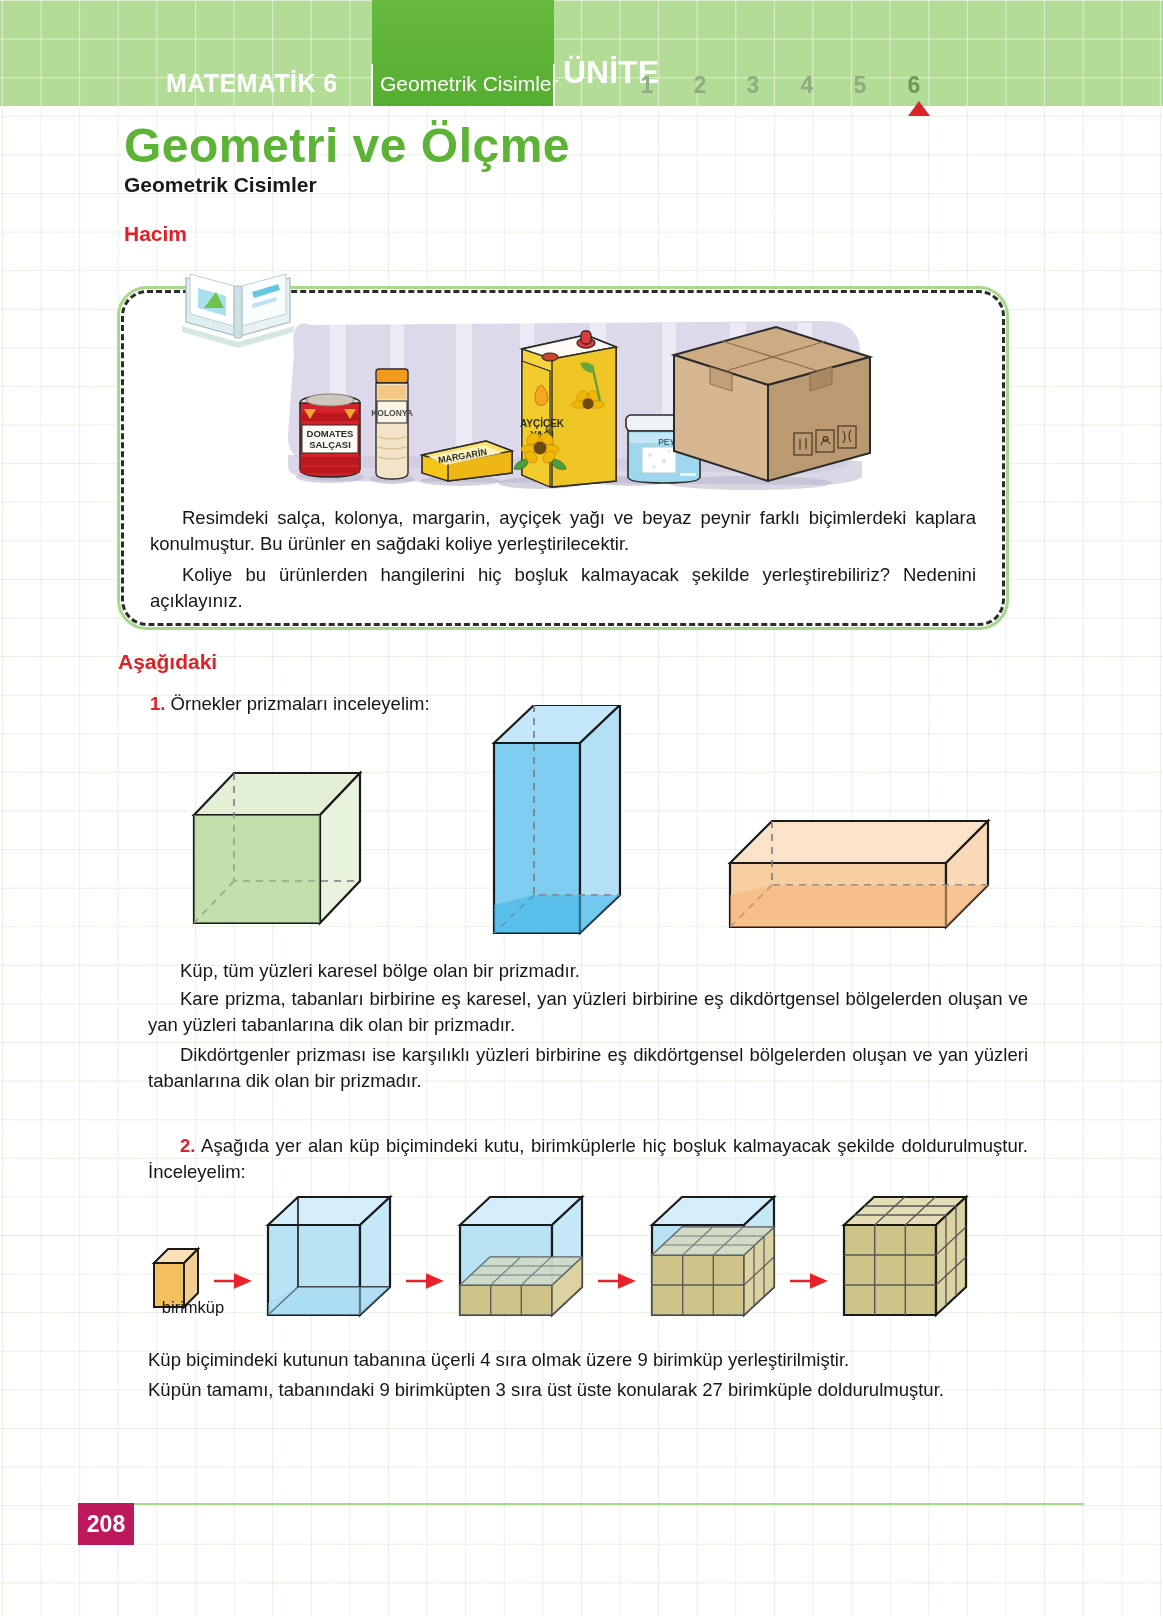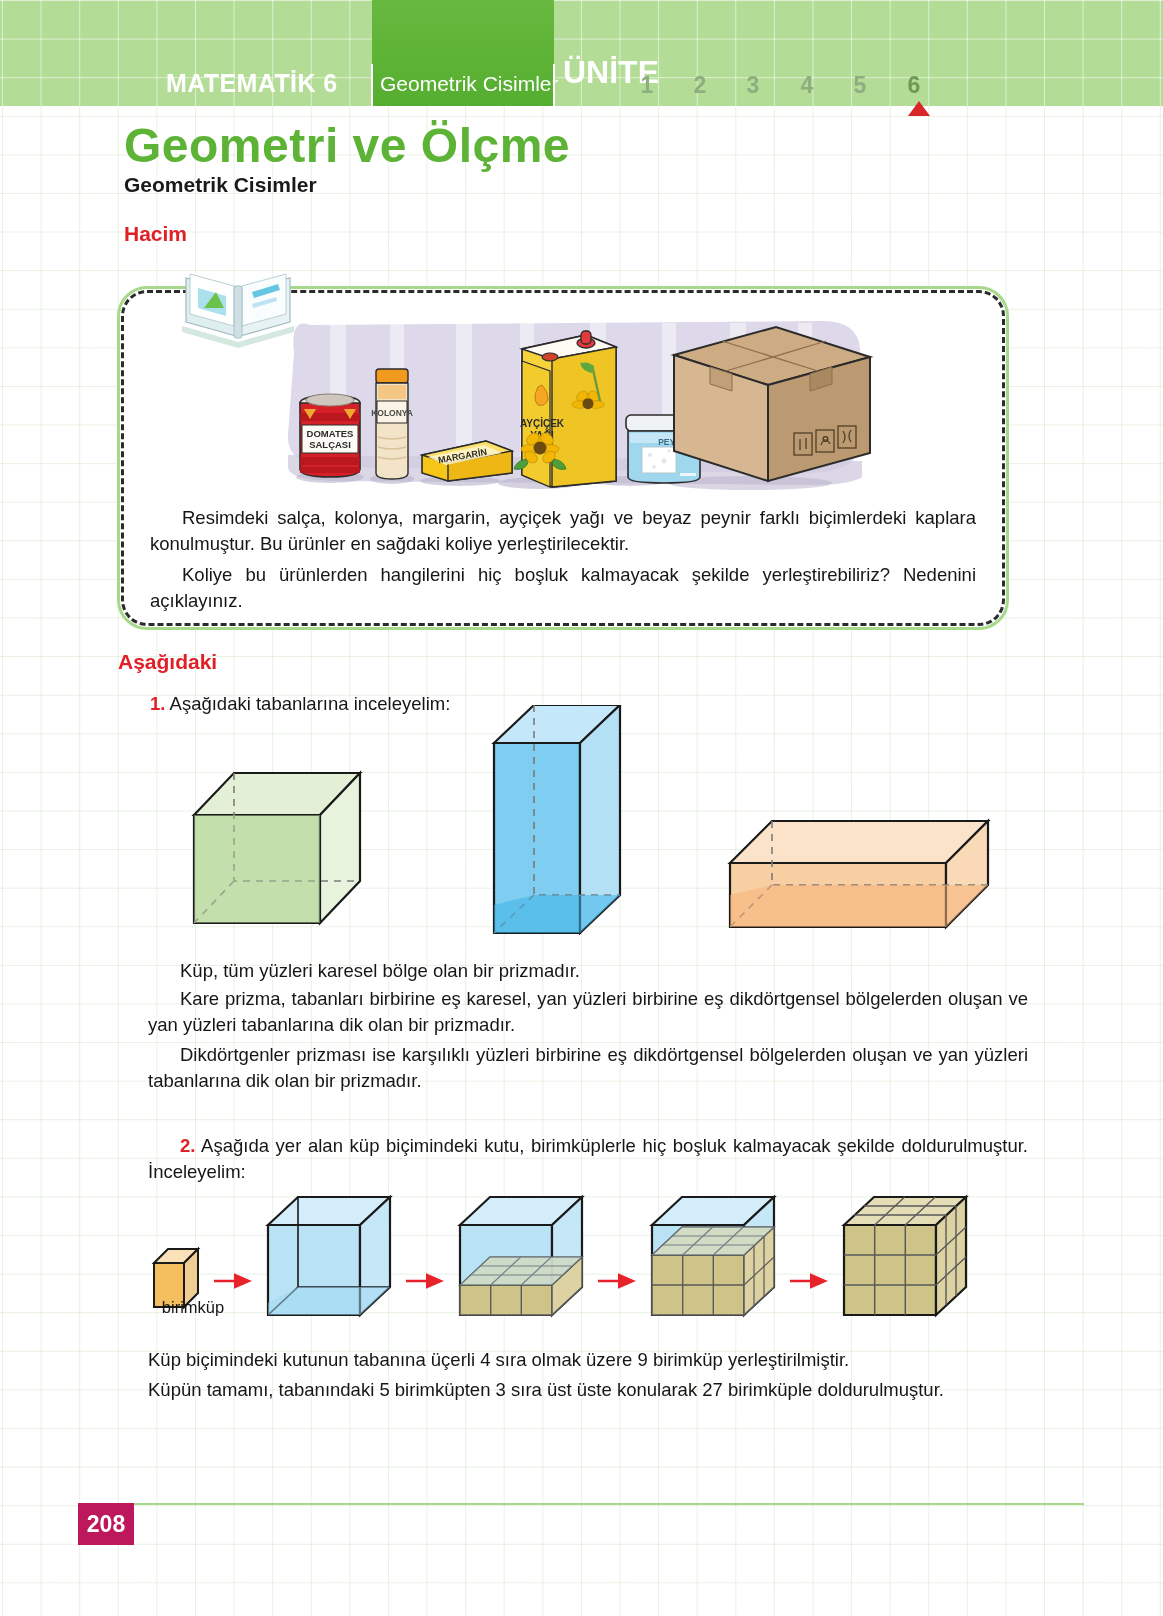--- a/index.html
+++ b/index.html
@@ -413,21 +413,21 @@
   </g>
 </svg>
 
 <div class="para indent" id="act-p1">Resimdeki salça, kolonya, margarin, ayçiçek yağı ve beyaz peynir farklı biçimlerdeki kaplara konulmuştur. Bu ürünler en sağdaki koliye yerleştirilecektir.</div>
 <div class="para indent" id="act-p2">Koliye bu ürünlerden hangilerini hiç boşluk kalmayacak şekilde yerleştirebiliriz? Nedenini açıklayınız.</div>
 
 <div class="section-red" id="ornekler-label">Aşağıdaki</div>
 
 <div class="para" id="ex1-line">
   <span class="num-red">1.</span>
-  <span>Aşağıdaki tabanlarına inceleyelim:</span>
+  <span>Örnekler prizmaları inceleyelim:</span>
 </div>
 
 <svg class="prisms" viewBox="0 0 860 235">
 
   <g>
     <path d="M34 110 L34 218 L160 218 L160 110 Z" fill="#cde3b4" stroke="#1a1a1a" stroke-width="2.2"></path>
     <path d="M34 110 L74 68 L200 68 L160 110 Z" fill="#e3f0d6" stroke="#1a1a1a" stroke-width="2.2"></path>
     <path d="M160 110 L200 68 L200 176 L160 218 Z" fill="#e8f3dd" stroke="#1a1a1a" stroke-width="2.2"></path>
     <path d="M74 68 L74 176 L200 176" fill="none" stroke="#7b7b7b" stroke-width="1.6" stroke-dasharray="7 6"></path>
     <path d="M74 176 L34 218" fill="none" stroke="#7b7b7b" stroke-width="1.6" stroke-dasharray="7 6"></path>
@@ -535,16 +535,16 @@
     <path d="M714 30 L806 30 M724 21 L816 21" stroke="#5a5a5a" stroke-width="1.4"></path>
 
     <path d="M796 70 L826 42 M796 100 L826 72" stroke="#5a5a5a" stroke-width="1.4"></path>
     <path d="M806 30 L806 120 M816 21 L816 111" stroke="#5a5a5a" stroke-width="1.4"></path>
   </g>
 </svg>
 
 <div class="birimkup-label">birimküp</div>
 
 <div class="para" id="p-taban">Küp biçimindeki kutunun tabanına üçerli 4 sıra olmak üzere 9 birimküp yerleştirilmiştir.</div>
-<div class="para" id="p-tamam">Küpün tamamı, tabanındaki 5 birimküpten 3 sıra üst üste konularak 27 birimküple doldurulmuştur.</div>
+<div class="para" id="p-tamam">Küpün tamamı, tabanındaki 9 birimküpten 3 sıra üst üste konularak 27 birimküple doldurulmuştur.</div>
 
 <div class="footer-rule"></div>
 <div class="page-badge">208</div>
 
 </body></html>

